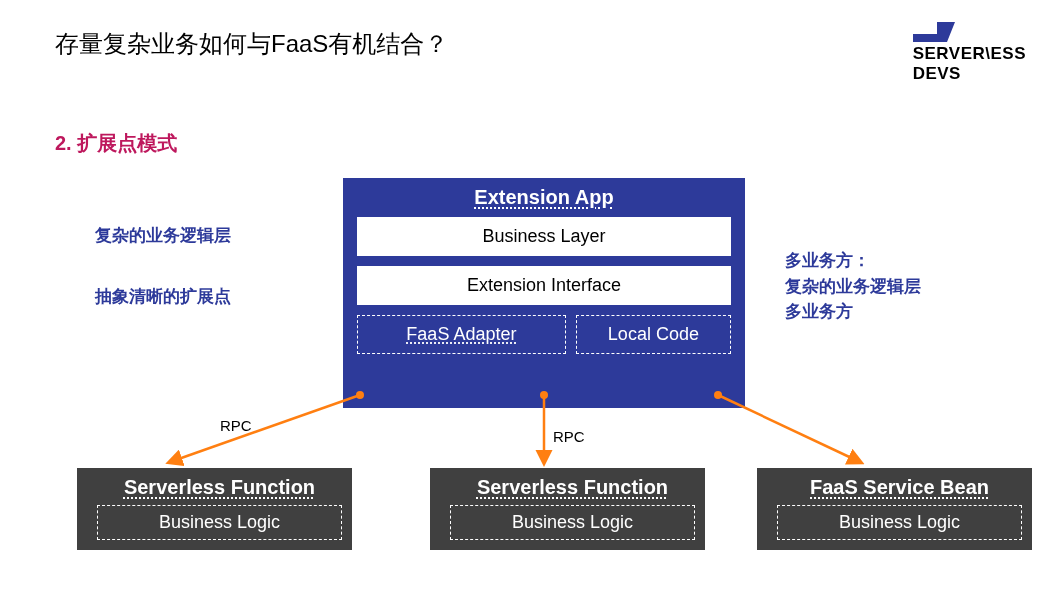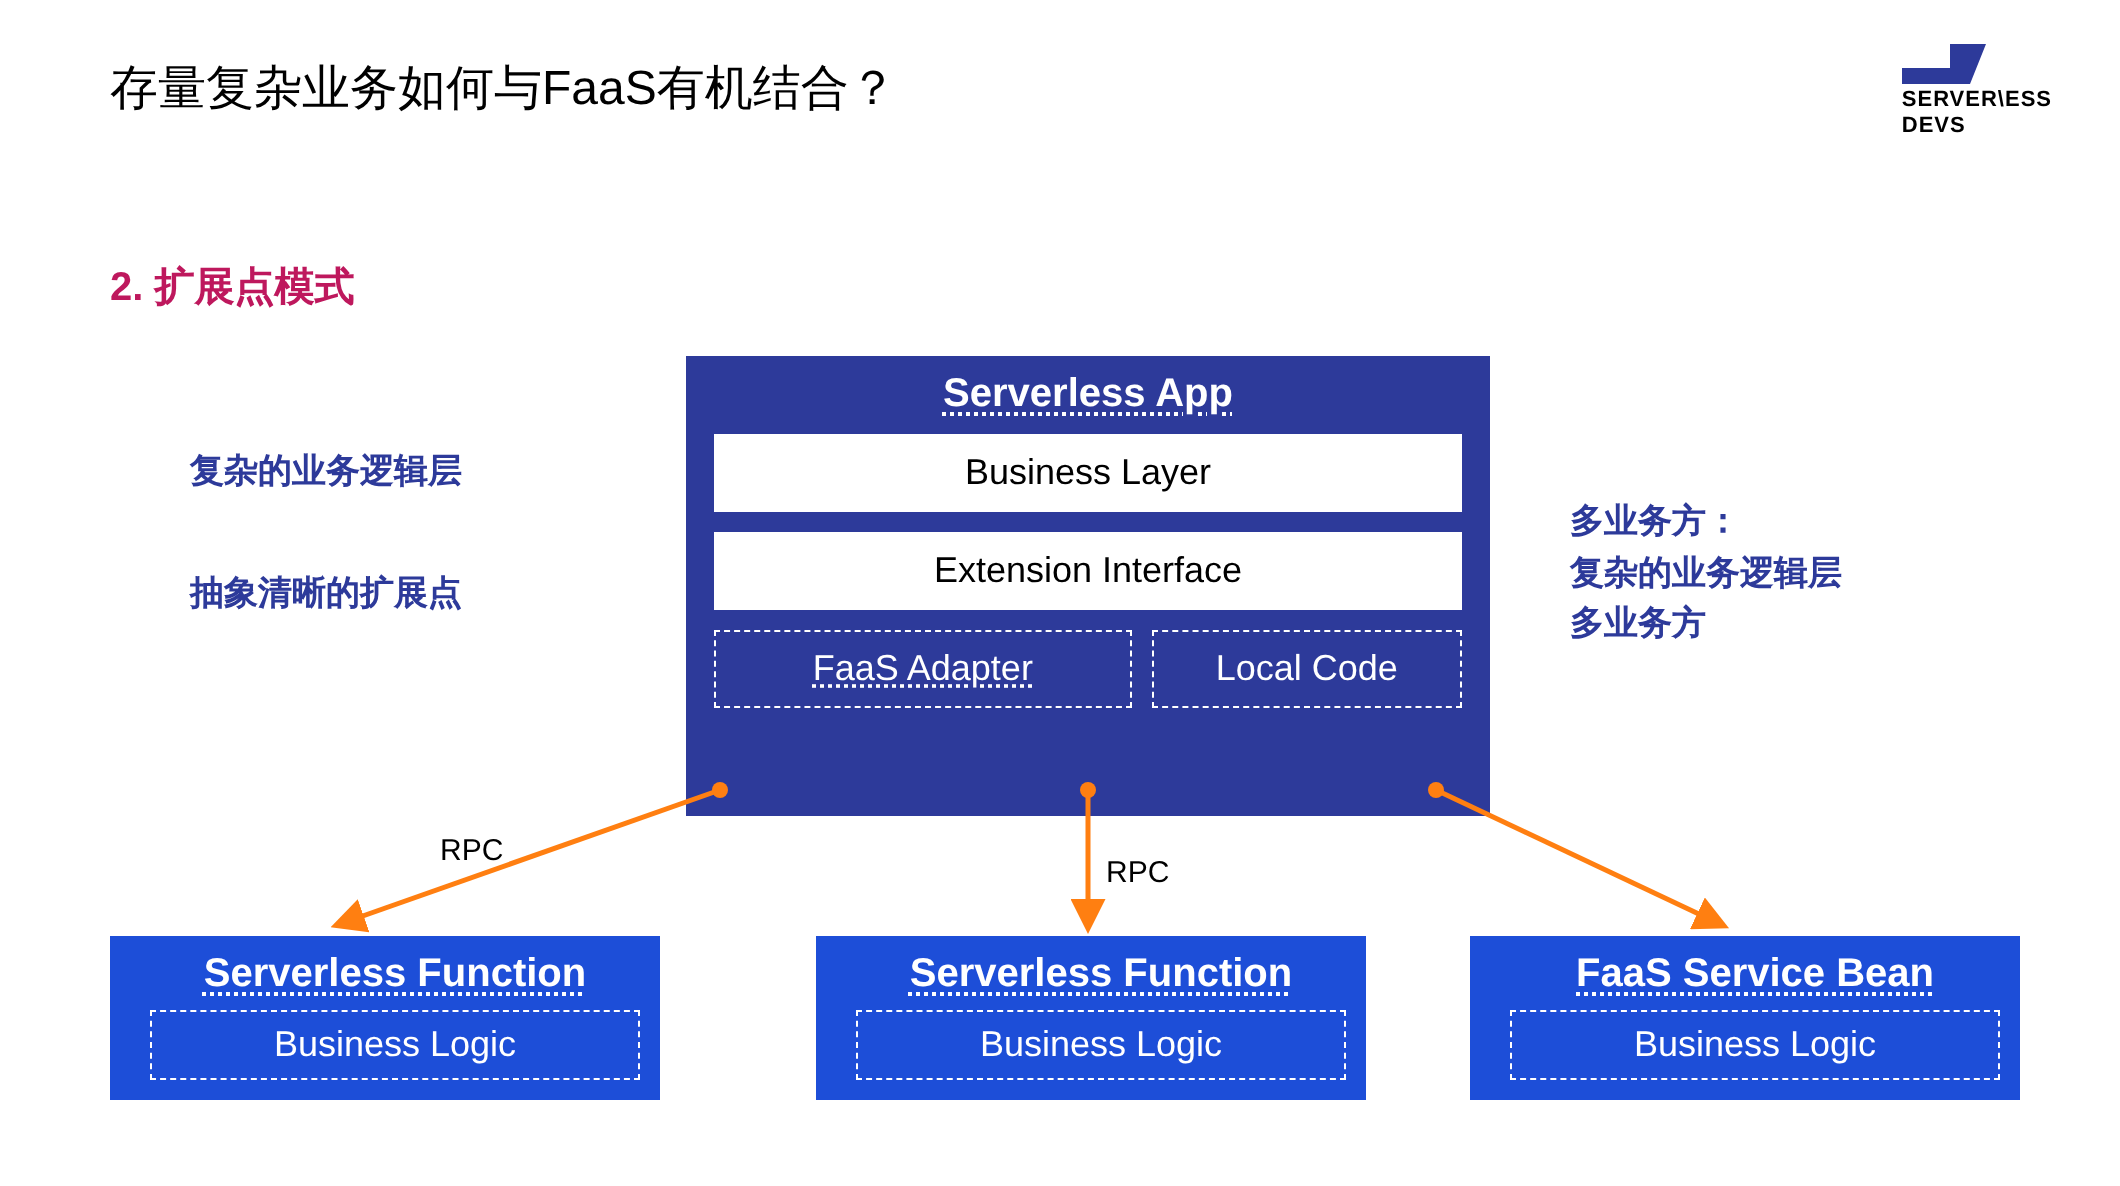--- a/index.html
+++ b/index.html
@@ -26,21 +26,21 @@
     text-align: left;
   }
   .logo-mark {
     width: 42px;
     height: 20px;
     position: relative;
     margin-bottom: 2px;
   }
   .logo-mark svg { display: block; }
   .logo-text {
-    font-size: 11px;
+    font-size: 17px;
     font-weight: 800;
     letter-spacing: 0.5px;
     line-height: 1.15;
     color: #000;
   }
   .subtitle {
     position: absolute;
     top: 130px;
     left: 55px;
     font-size: 20px;
@@ -107,22 +107,23 @@
   .dashed-box.faas { flex: 1.35; }
   .dashed-box.local { flex: 1; }
   .underlined-dotted {
     text-decoration: underline;
     text-decoration-style: dotted;
     text-underline-offset: 3px;
   }
   .bottom-box {
     position: absolute;
     width: 275px;
-    background: #1d4ed8;
+    background: #404040;
     padding: 8px 10px 10px 20px;
+    margin-left: 22px;
   }
   .bb1 { left: 55px; top: 468px; }
   .bb2 { left: 408px; top: 468px; }
   .bb3 { left: 735px; top: 468px; }
   .bottom-title {
     text-align: center;
     color: #fff;
     font-size: 20px;
     font-weight: 700;
     text-decoration: underline;
@@ -171,21 +172,21 @@
 <div class="left-labels ll1">复杂的业务逻辑层</div>
 <div class="left-labels ll2">抽象清晰的扩展点</div>
 
 <div class="right-labels">
   <div>多业务方：</div>
   <div>复杂的业务逻辑层</div>
   <div>多业务方</div>
 </div>
 
 <div class="app-box">
-  <div class="app-title">Serverless App</div>
+  <div class="app-title">Extension App</div>
   <div class="white-row">Business Layer</div>
   <div class="white-row">Extension Interface</div>
   <div class="adapter-row">
     <div class="dashed-box faas">
       <span class="underlined-dotted">FaaS Adapter</span>
     </div>
     <div class="dashed-box local">Local Code</div>
   </div>
 </div>
 

